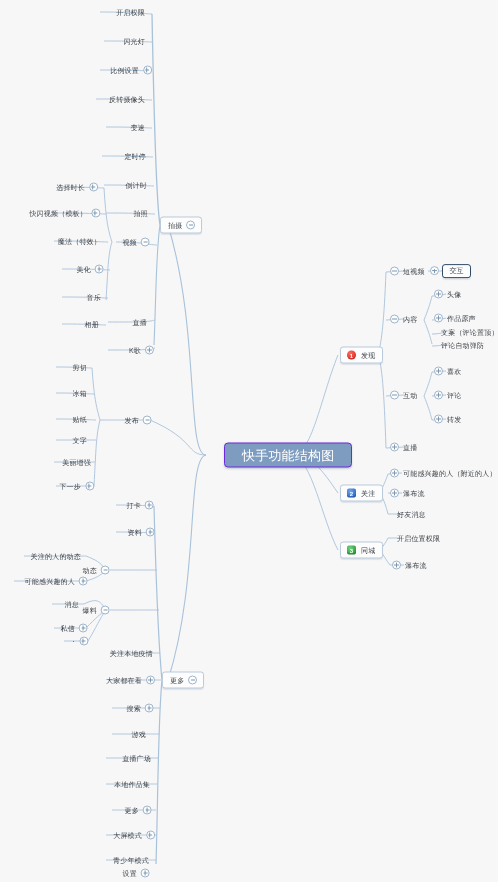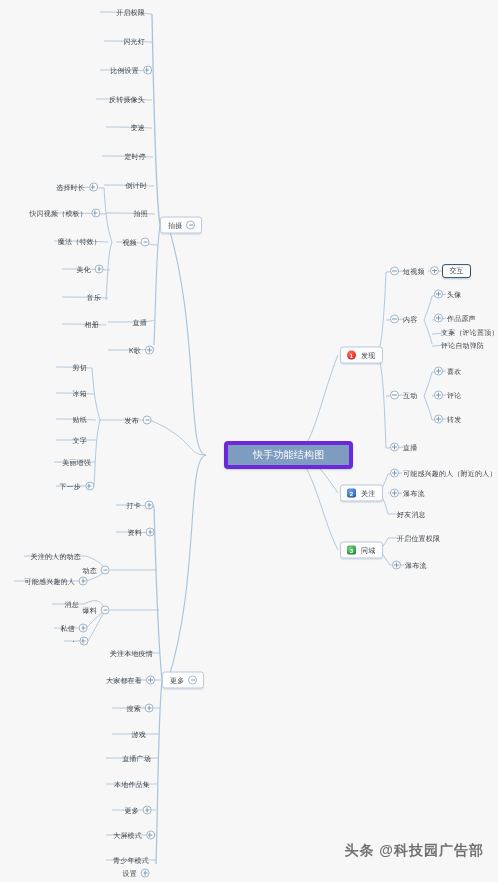--- a/index.html
+++ b/index.html
@@ -36,25 +36,25 @@
     border-radius:3px;
     padding:3px 6px;
     box-shadow:0 1px 1px rgba(120,140,165,.18);
   }
   .boxed.sel{
     border:1.6px solid #2f4a63;
     padding:2.4px 5.4px;
   }
   .center-node{
     background:#7e9cc0;
-    border:4px solid #6d28d9;
+    border:1px solid #6d28d9;
     color:#ffffff;
     border-radius:4px;
-    padding:5px 24px;
-    font-size:10px;
+    padding:5px 16px;
+    font-size:13px;
     box-shadow:0 1px 2px rgba(90,115,150,.3);
   }
 
   
   .tog{
     width:7px;height:7px;border-radius:50%;
     border:1px solid #9db4ca;background:#fff;
     display:inline-block;position:relative;
     flex:none;
   }
@@ -446,15 +446,14 @@
     <span class="txt">同城</span>
   </div>
   <div class="node leaf" style="left:396px;top:538px;">
     <span class="txt">开启位置权限</span>
   </div>
   <div class="node leaf" style="left:392px;top:565px;">
     <span class="tog plus tog-l"></span>
     <span class="txt">瀑布流</span>
   </div>
 
-  <div class="watermark">头条 @科技园广告部</div>
 
 </div>
 
 </body></html>

